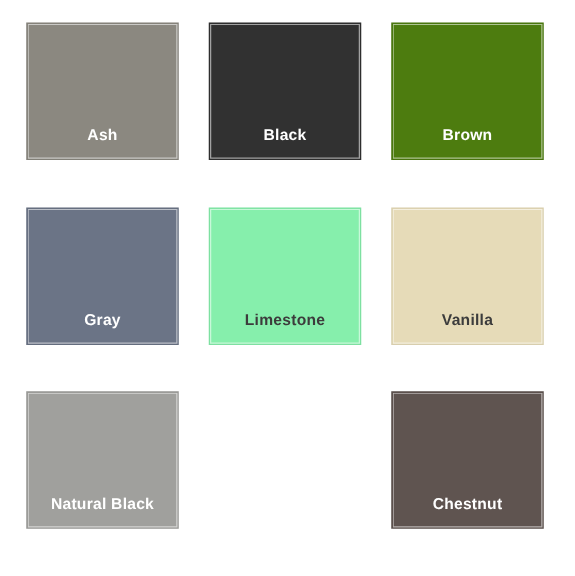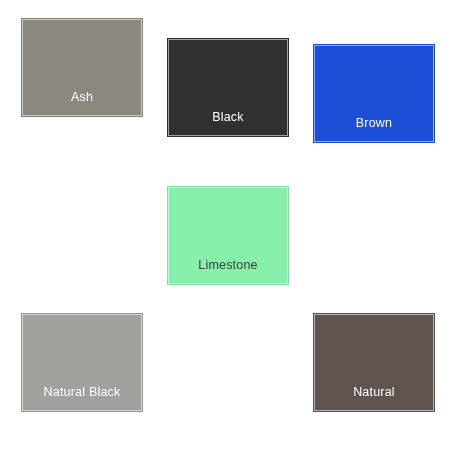--- a/index.html
+++ b/index.html
@@ -17,32 +17,33 @@
   #swatch-grid {
     position: relative;
     width: 460px;
     height: 461px;
     box-sizing: border-box;
   }
 
   .swatch {
     position: absolute;
     width: 122px;
-    height: 99px;
+    height: 110px;
     box-sizing: border-box;
     display: flex;
     align-items: flex-end;
     justify-content: center;
     border: 1px solid rgba(0, 0, 0, 0.06);
     box-shadow: 0 0 0 1px rgba(255, 255, 255, 0.55) inset;
+    font-weight: bold;
   }
 
   
   .col-1 { left: 21px; }
-  .col-2 { left: 167px; margin-top: 20px; }
+  .col-2 { left: 167px; }
   .col-3 { left: 313px; }
 
   
   .row-1 { top: 18px; }
   .row-2 { top: 166px; }
   .row-3 { top: 313px; }
 
   .swatch-label {
     display: block;
     width: 100%;
@@ -63,32 +64,38 @@
 <div id="swatch-grid">
 
   <div class="swatch col-1 row-1" style="background-color: rgb(139, 136, 128);">
     <span class="swatch-label label-light" style="color: rgb(255, 255, 255);">Ash</span>
   </div>
 
   <div class="swatch col-2 row-1" style="background-color: rgb(49, 49, 49);">
     <span class="swatch-label label-light" style="color: rgb(255, 255, 255);">Black</span>
   </div>
 
-  <div class="swatch col-3 row-1" style="background-color: #1d4ed8; margin-top: 26px;">
+  <div class="swatch col-3 row-1" style="background-color: #4d7c0f;">
     <span class="swatch-label label-light" style="color: rgb(255, 255, 255);">Brown</span>
   </div>
 
+  <div class="swatch col-1 row-2" style="background-color: rgb(107, 116, 134);">
+    <span class="swatch-label label-light" style="color: rgb(255, 255, 255);">Gray</span>
+  </div>
 
   <div class="swatch col-2 row-2" style="background-color: #86efac;">
     <span class="swatch-label label-dark" style="color: rgb(60, 60, 60);">Limestone</span>
   </div>
 
+  <div class="swatch col-3 row-2" style="background-color: rgb(230, 219, 184);">
+    <span class="swatch-label label-dark" style="color: rgb(60, 60, 60);">Vanilla</span>
+  </div>
 
   <div class="swatch col-1 row-3" style="background-color: rgb(160, 160, 157);">
     <span class="swatch-label label-light" style="color: rgb(255, 255, 255);">Natural Black</span>
   </div>
 
 
   <div class="swatch col-3 row-3" style="background-color: rgb(95, 84, 80);">
-    <span class="swatch-label label-light" style="color: rgb(255, 255, 255);">Natural</span>
+    <span class="swatch-label label-light" style="color: rgb(255, 255, 255);">Chestnut</span>
   </div>
 
 </div>
 
 </body></html>

